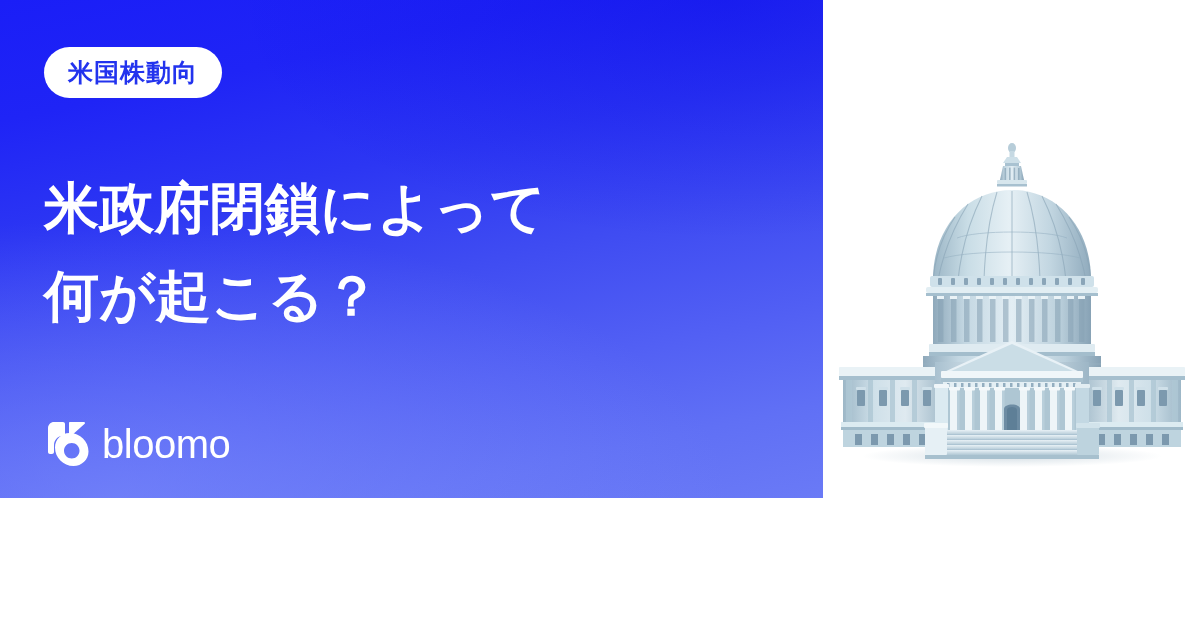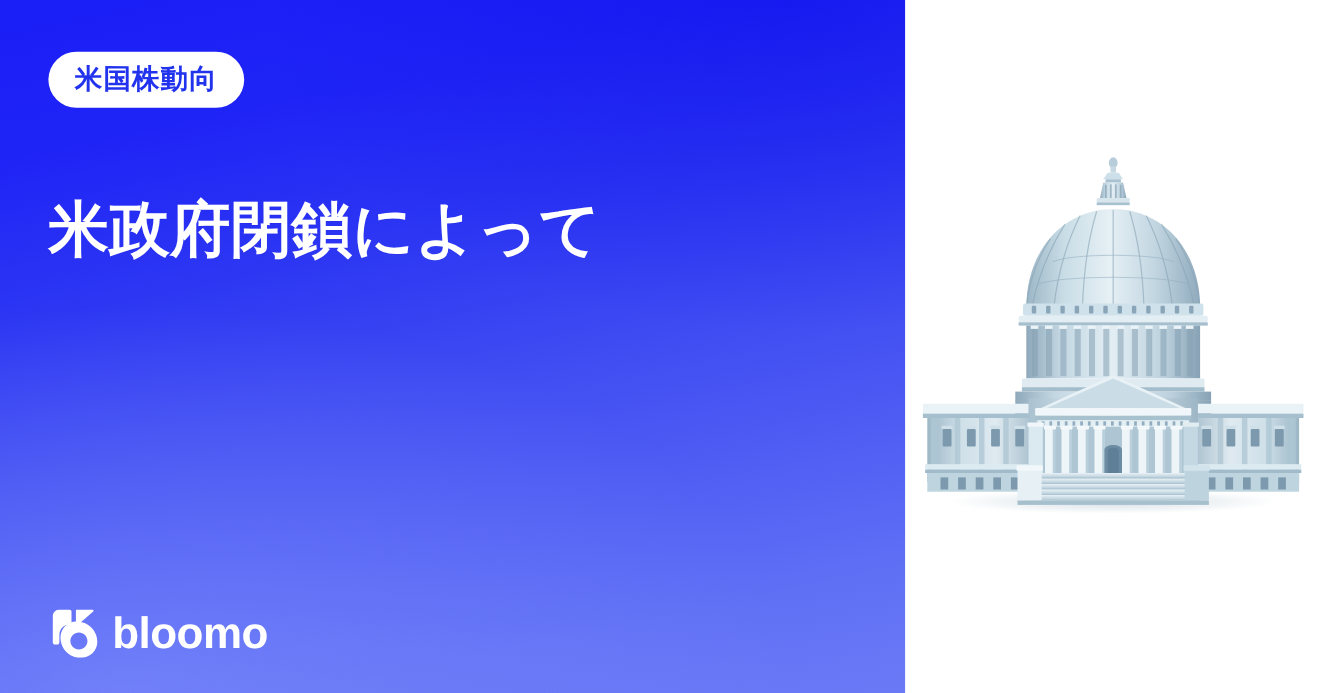--- a/index.html
+++ b/index.html
@@ -21,21 +21,21 @@
     background: #ffffff;
     display: block;
   }
 
   
   .left-panel {
     position: absolute;
     left: 0;
     top: 0;
     width: 823px;
-    height: 630px;
+    height: 498px;
     background:
       linear-gradient(168deg,
         #1a1ef7 0%,
         #1f24f6 18%,
         #2c36f3 36%,
         #3f4cf2 54%,
         #5260f4 72%,
         #6070f5 86%,
         #6a7af6 100%);
     overflow: hidden;
@@ -108,21 +108,21 @@
   }
   .logo-mark {
     width: 42px;
     height: 44px;
     display: block;
     flex: 0 0 auto;
   }
   .logo-word {
     color: #ffffff;
     font-size: 40px;
-    font-weight: 700;
+    font-weight: 400;
     letter-spacing: -0.012em;
     line-height: 1;
   }
 
   
   .right-panel {
     position: absolute;
     left: 823px;
     top: 0;
     width: 377px;
@@ -147,20 +147,21 @@
 
   <div class="left-panel">
     <div class="panel-inner">
 
       <div class="badge">
         <span class="badge-label">米国株動向</span>
       </div>
 
       <div class="headline">
         <div class="headline-line">米政府閉鎖によって</div>
+        <div class="headline-line">何が起こる？</div>
       </div>
 
       <div class="logo">
         <span class="logo-mark-wrap">
           <svg class="logo-mark" viewBox="0 0 84 88" xmlns="http://www.w3.org/2000/svg" aria-hidden="true">
 
             <path fill="#ffffff" d="
               M2 12
               C2 5.4 7.4 0 14 0
               L32 0

